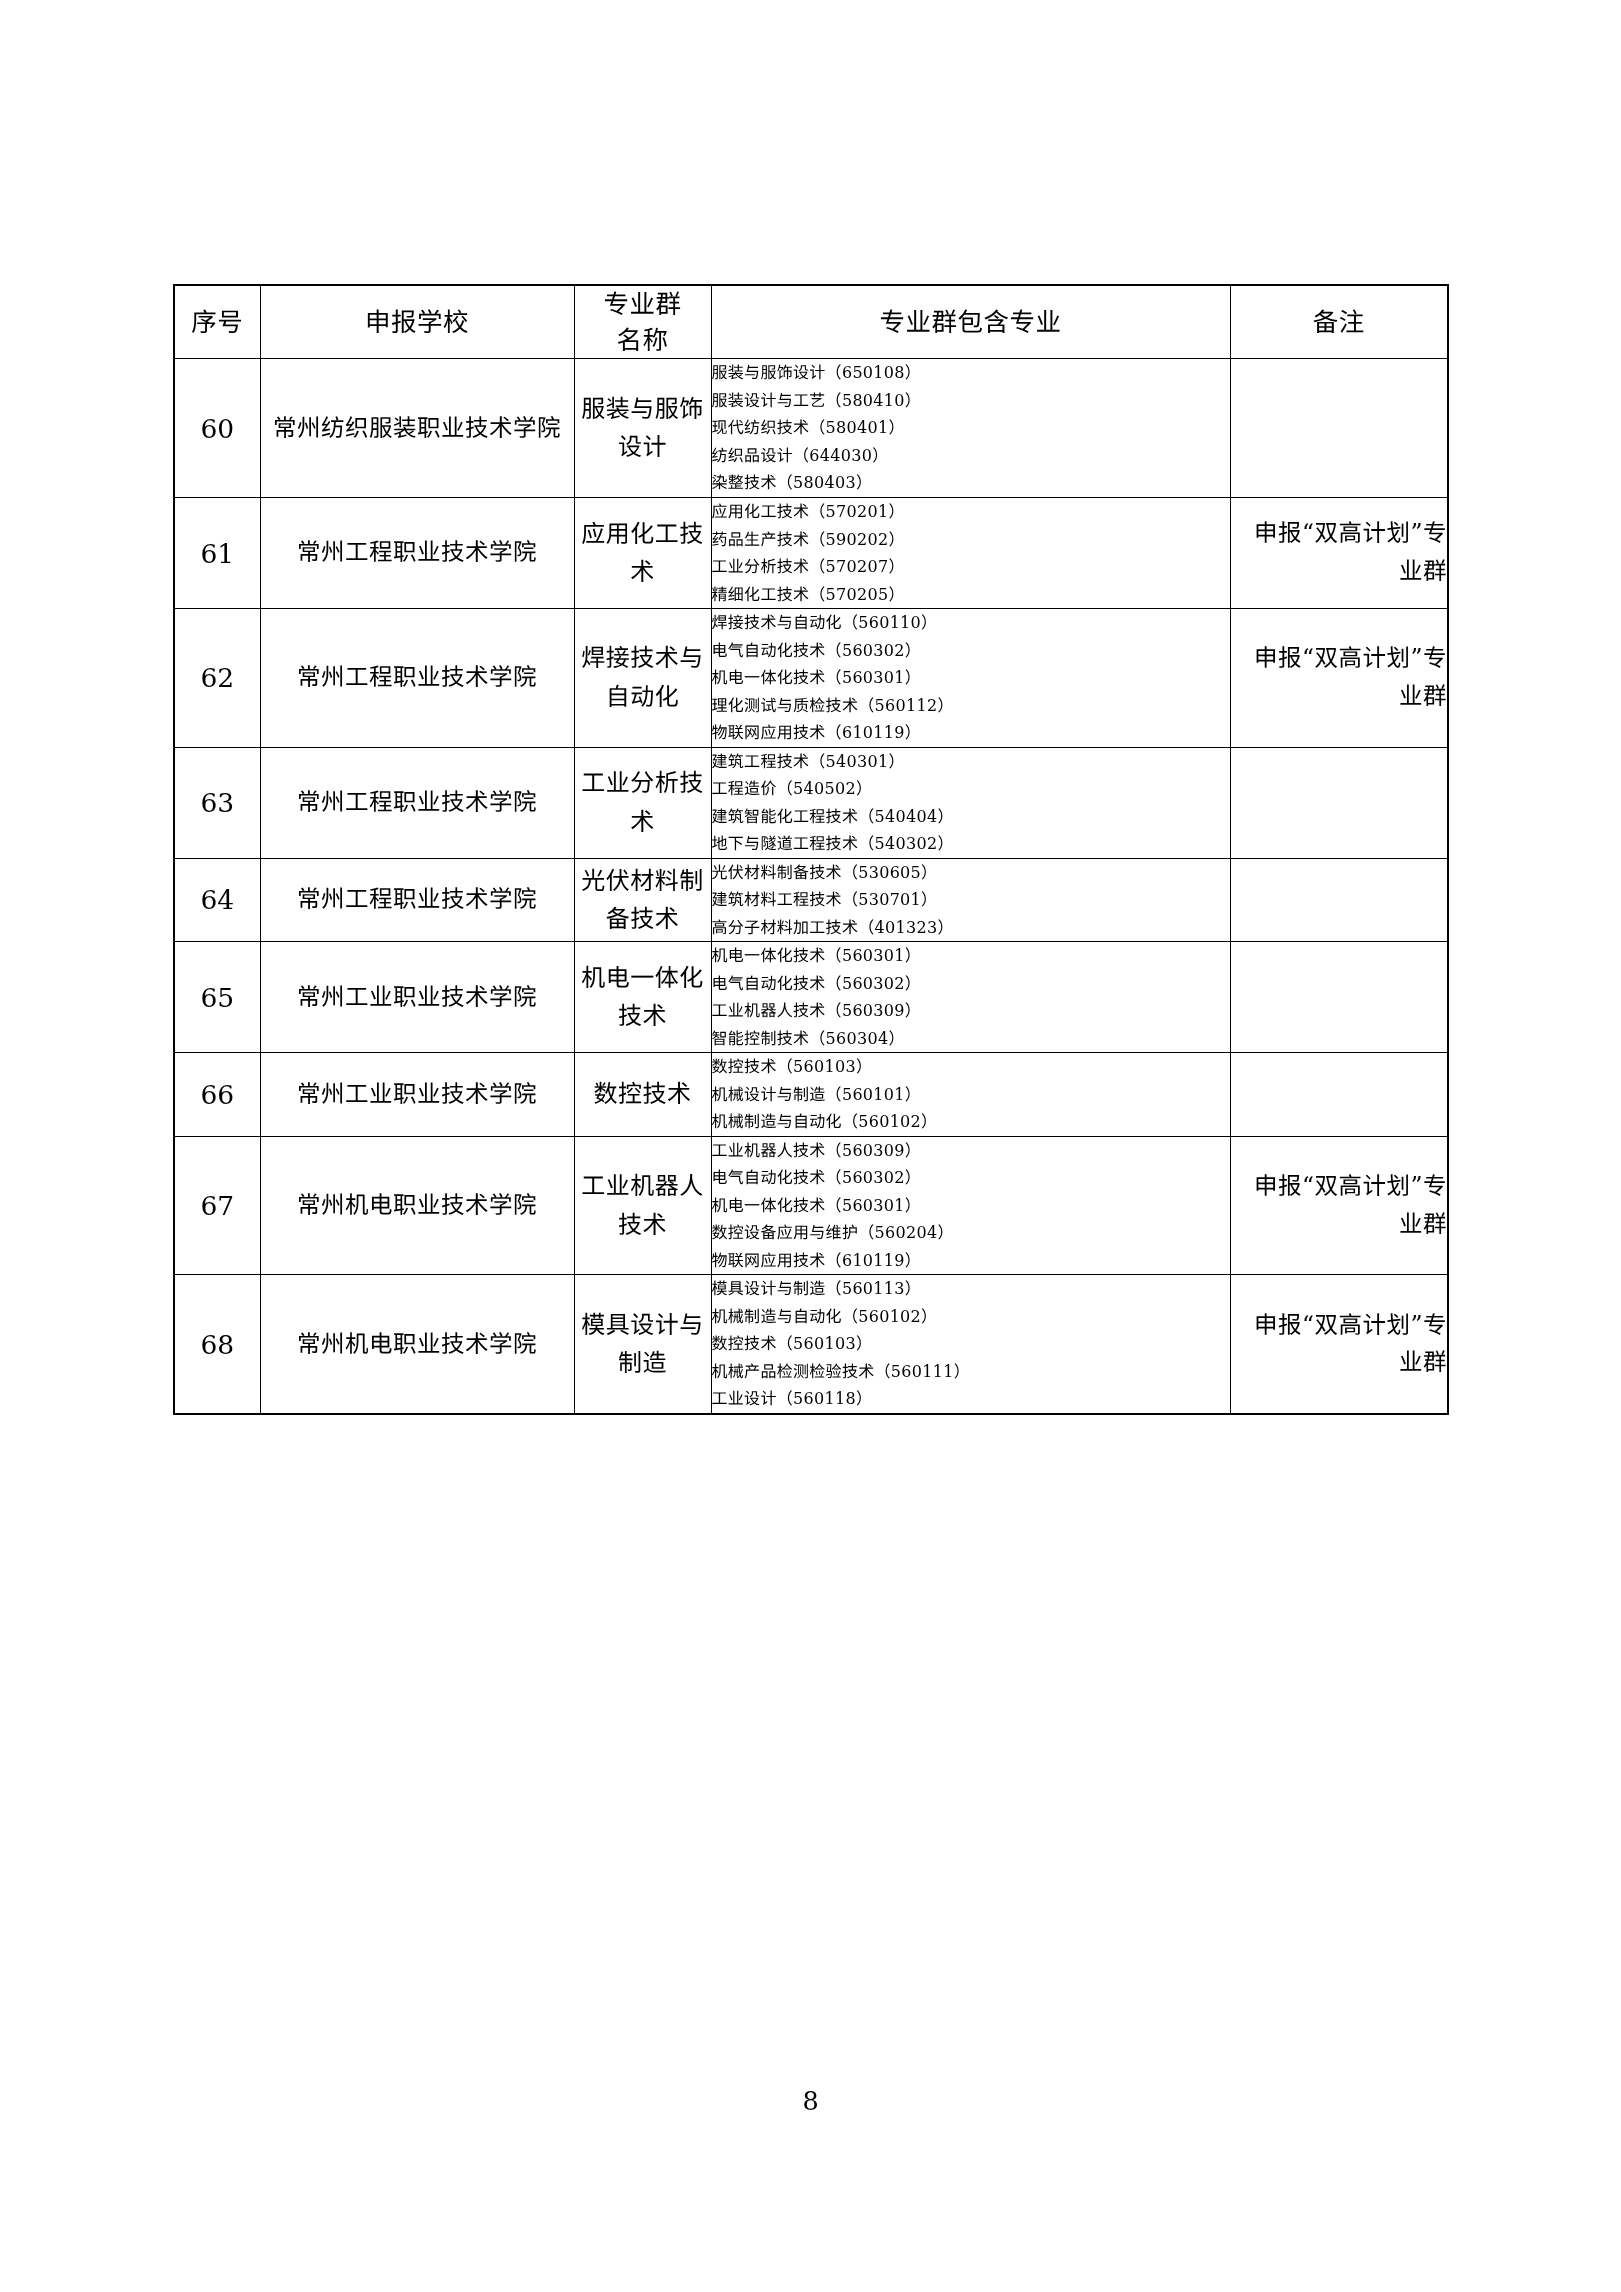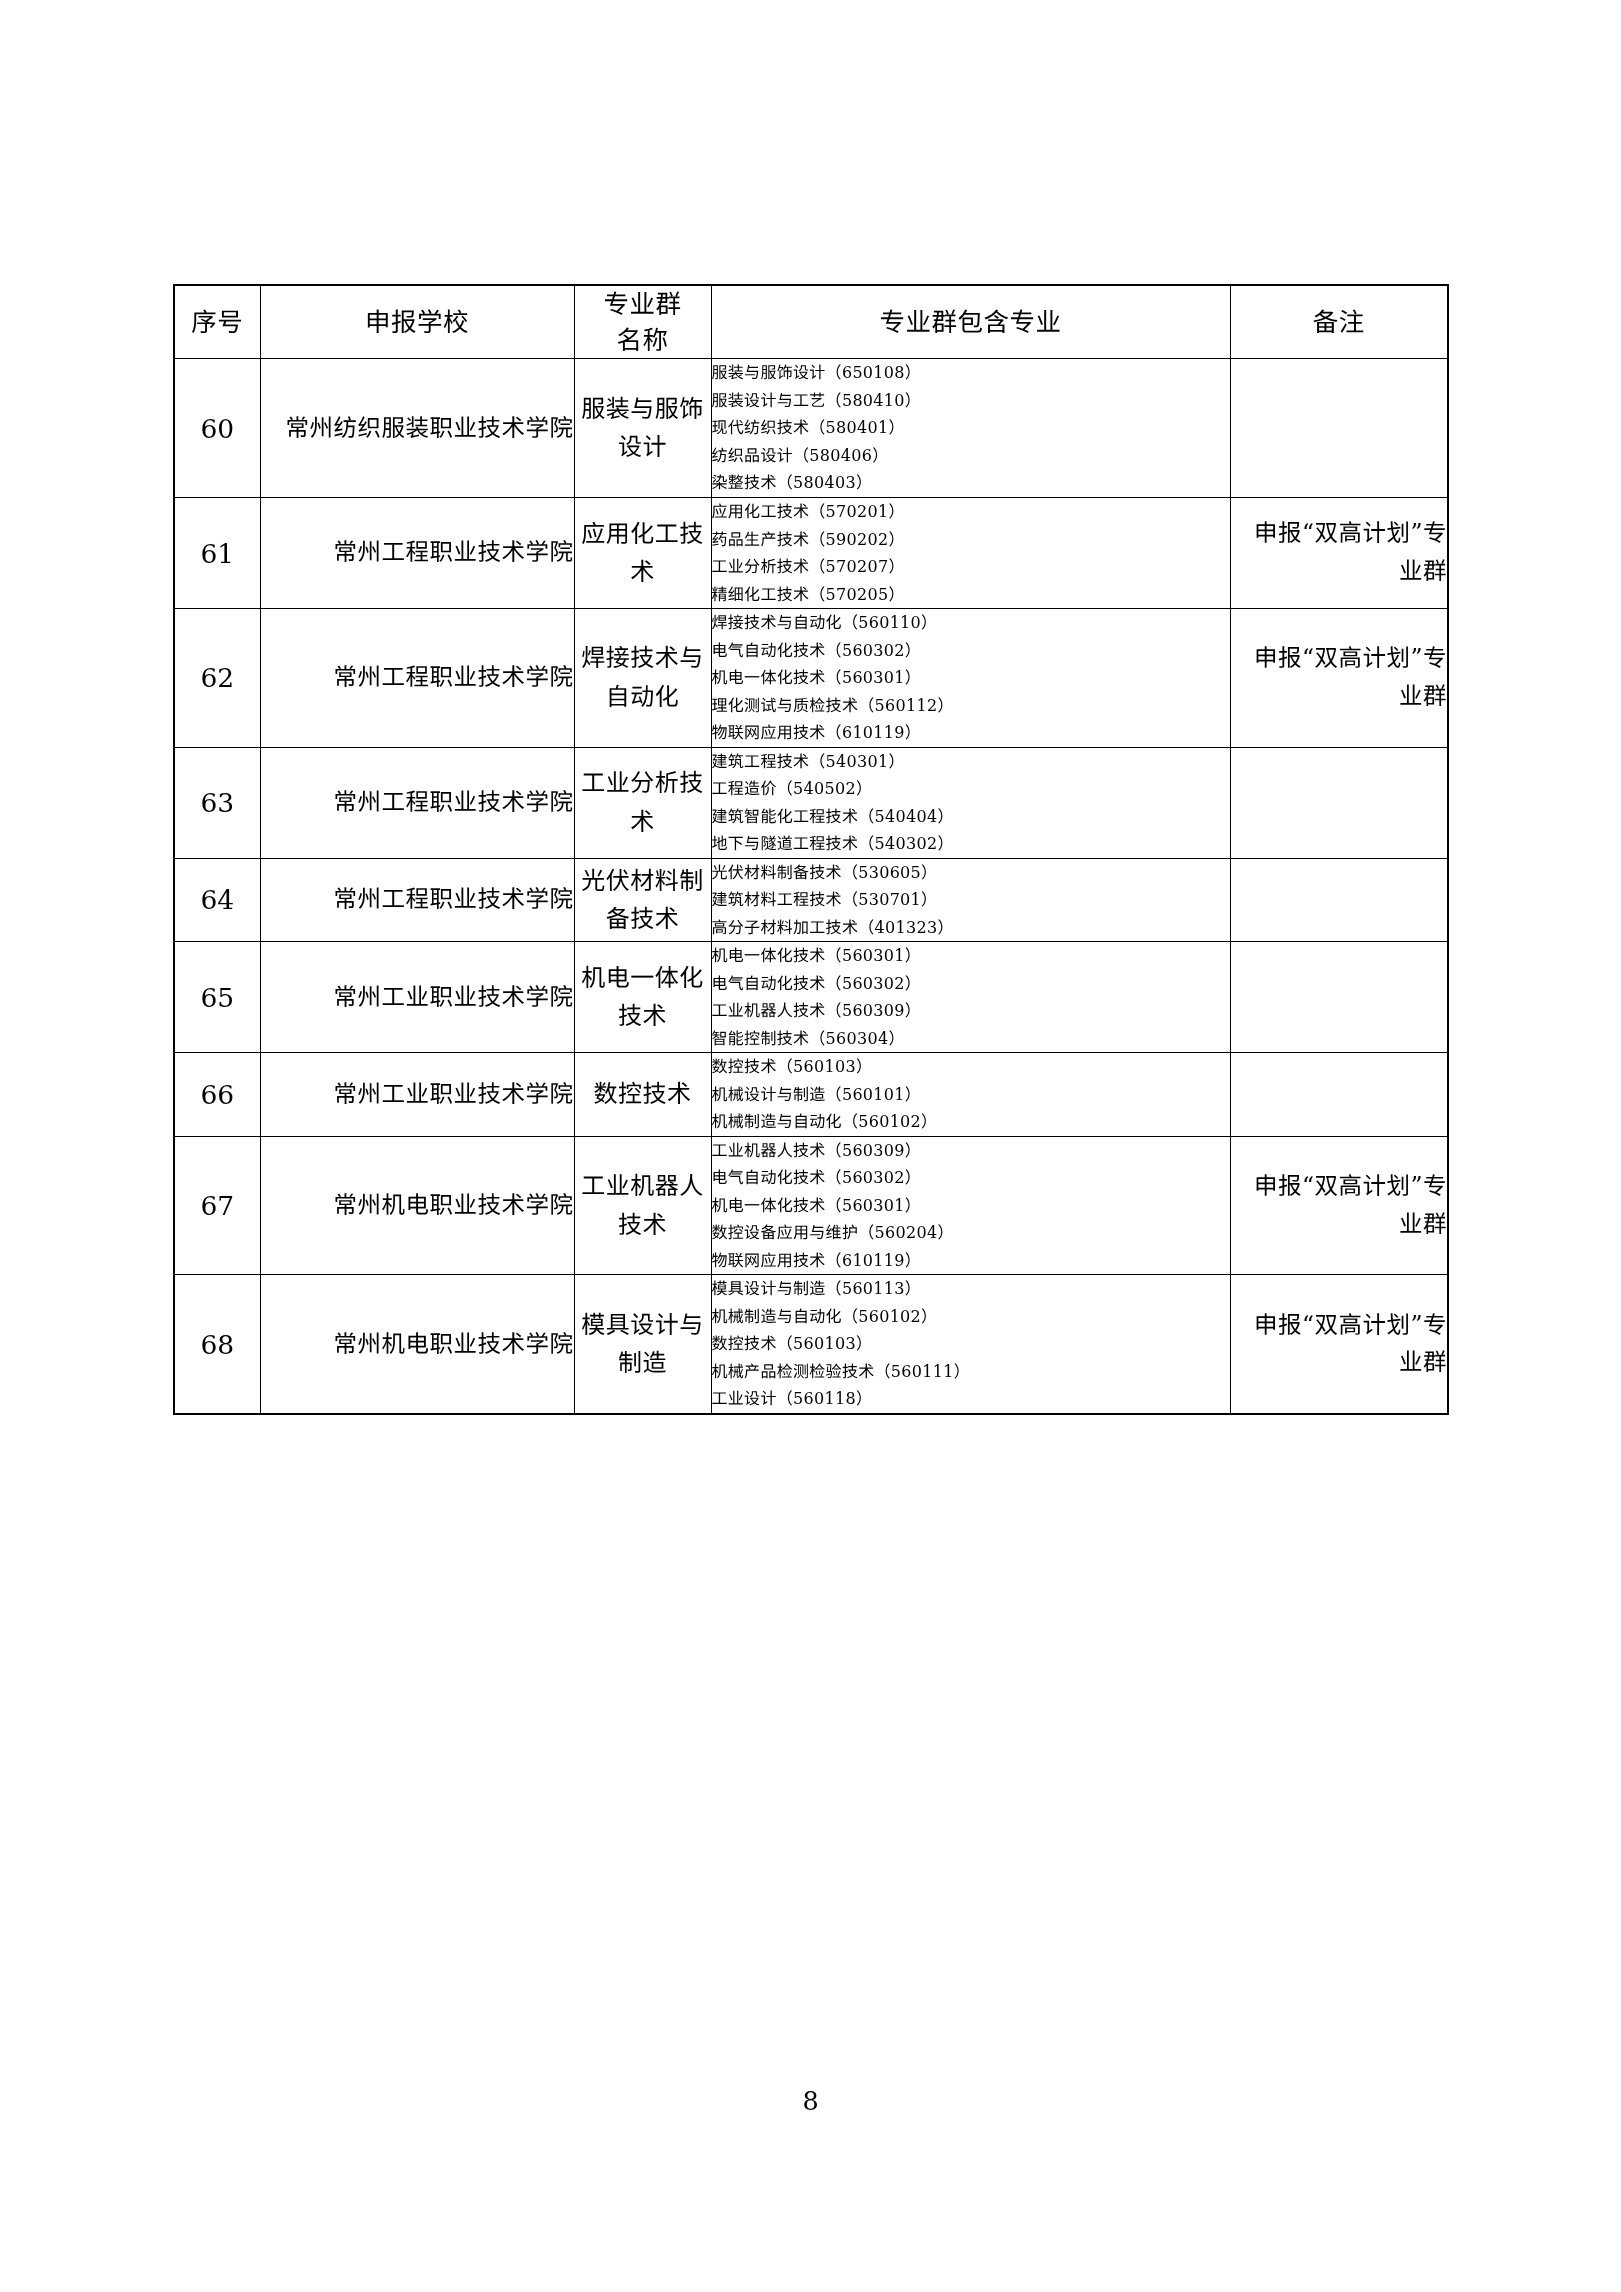--- a/index.html
+++ b/index.html
@@ -56,21 +56,21 @@
     line-height: 1.42;
     padding: 13.7px 5.9px;
     letter-spacing: 0.5px;
   }
   .cell-seq {
     text-align: center;
     font-size: 26.5px;
     font-family: "DejaVu Serif", "Liberation Serif", serif;
   }
   .cell-school {
-    text-align: right;
+    text-align: center;
     font-size: 23.5px;
     line-height: 1.5;
     padding: 9.8px 11.8px;
     letter-spacing: 0.5px;
   }
   .cell-group {
     text-align: center;
     font-size: 24px;
     line-height: 1.6;
     padding: 9.8px 5.9px;
@@ -128,21 +128,21 @@
       </thead>
       <tbody id="table-body">
           <tr>
             <td class="cell-seq">60</td>
             <td class="cell-school">常州纺织服装职业技术学院</td>
             <td class="cell-group">服装与服饰设计</td>
             <td class="cell-majors">
               <div class="major-line">服装与服饰设计（650108）</div>
               <div class="major-line">服装设计与工艺（580410）</div>
               <div class="major-line">现代纺织技术（580401）</div>
-              <div class="major-line">纺织品设计（580406）</div>
+              <div class="major-line">纺织品设计（644030）</div>
               <div class="major-line">染整技术（580403）</div>
             </td>
             <td class="cell-note"></td>
           </tr>
           <tr>
             <td class="cell-seq">61</td>
             <td class="cell-school">常州工程职业技术学院</td>
             <td class="cell-group">应用化工技术</td>
             <td class="cell-majors">
               <div class="major-line">应用化工技术（570201）</div>

